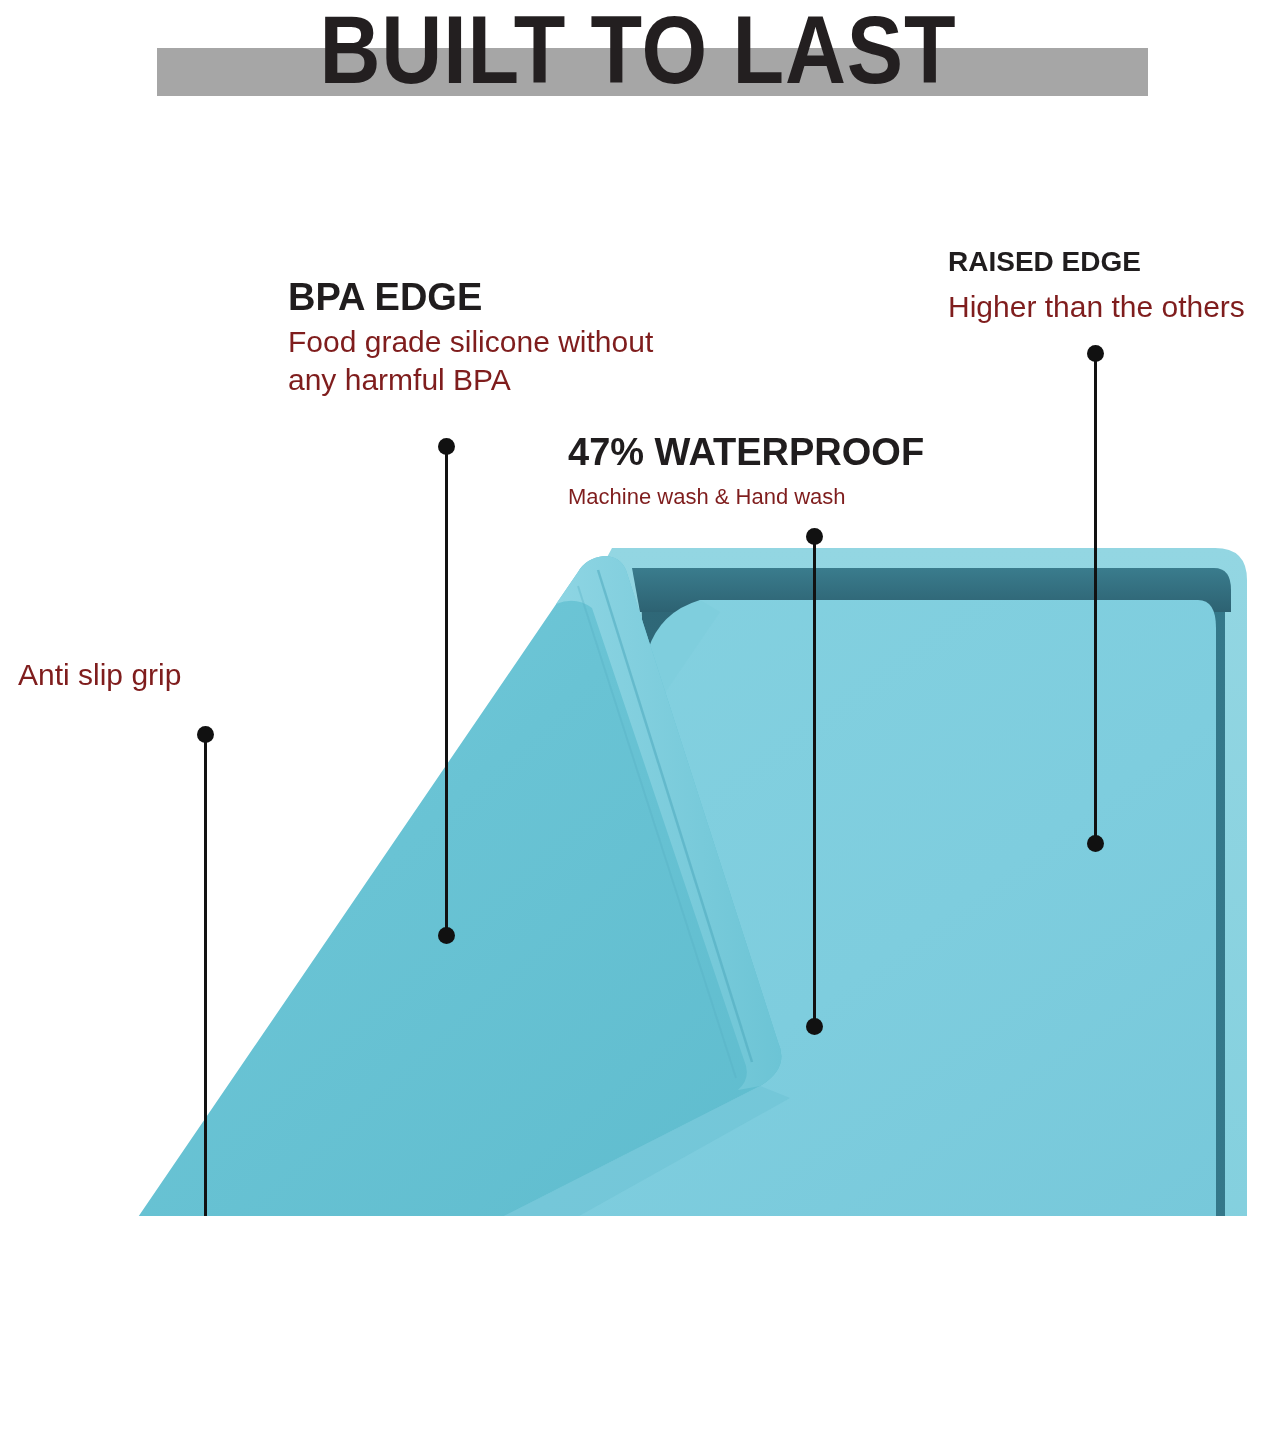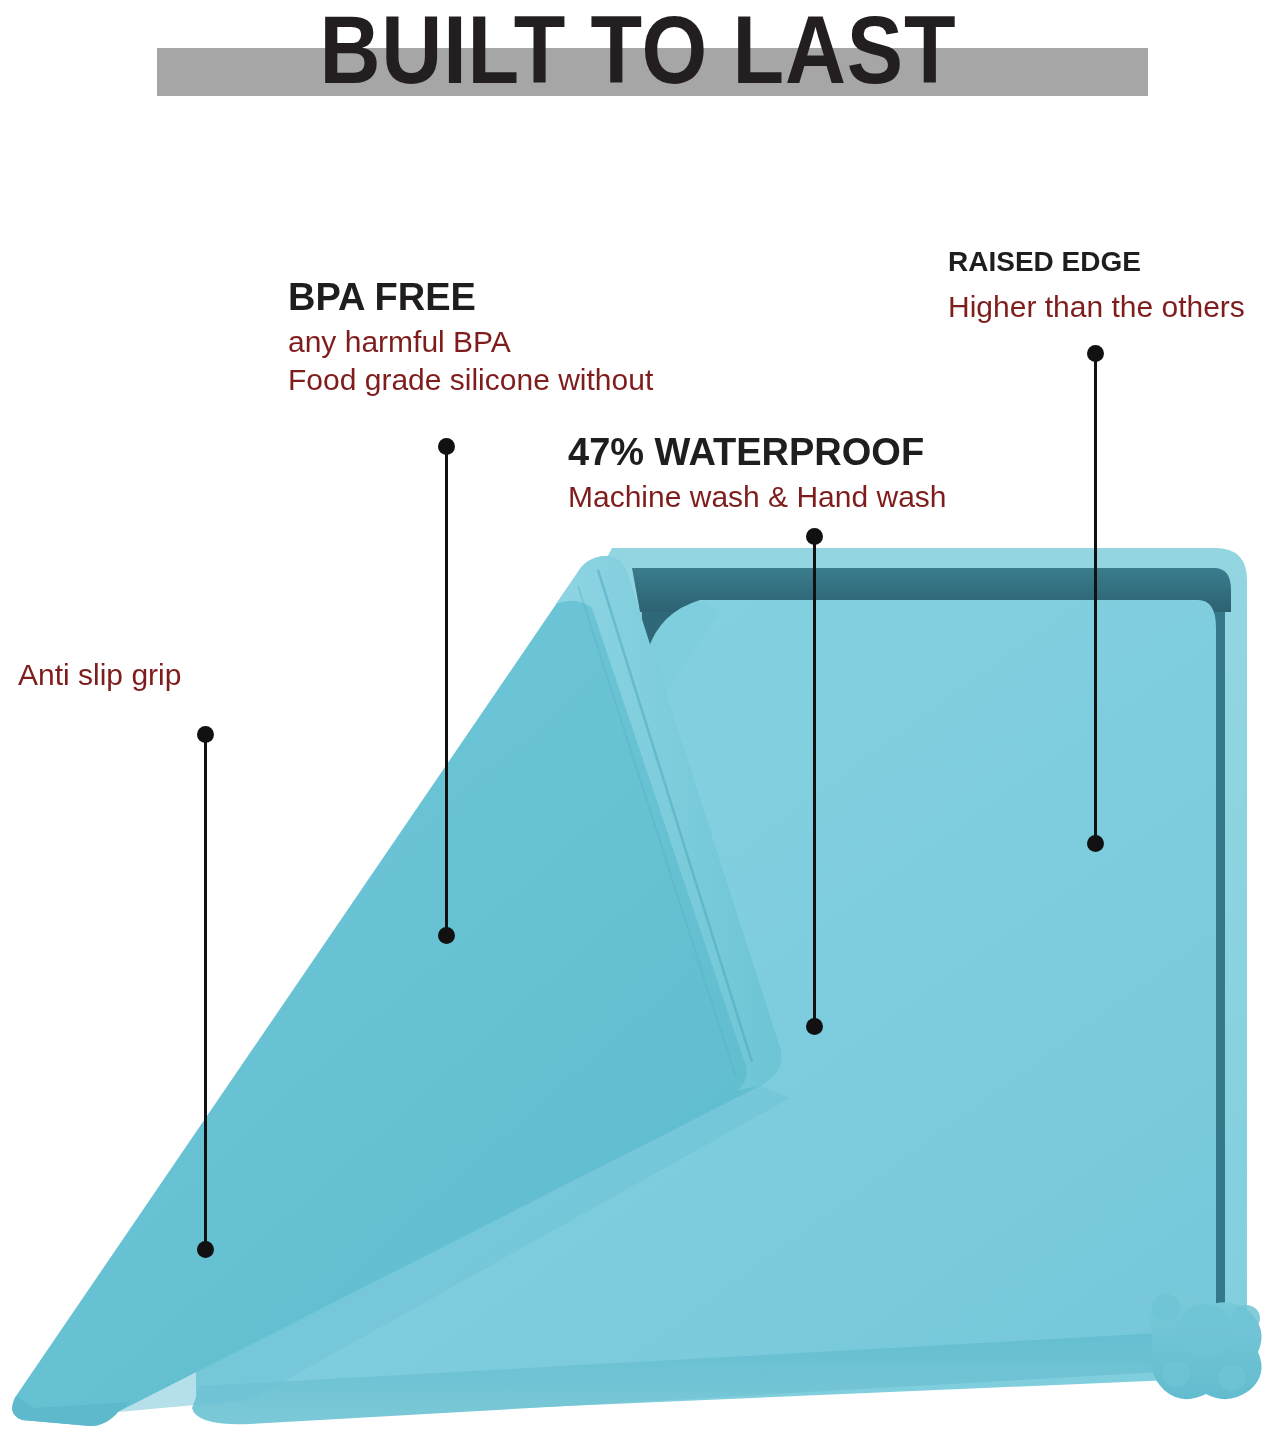--- a/index.html
+++ b/index.html
@@ -6,21 +6,21 @@
     margin: 0;
     padding: 0;
     background: #ffffff;
   }
   body {
     font-family: "Liberation Sans", sans-serif;
   }
   #page {
     position: relative;
     width: 1276px;
-    height: 1456px;
+    height: 1216px;
     background: #ffffff;
     overflow: hidden;
   }
 
   
   .header-band {
     position: absolute;
     left: 157px;
     top: 48px;
     width: 991px;
@@ -76,21 +76,21 @@
   #callout-stays .c-sub { font-size: 30px; line-height: 38px; margin-top: 16px; }
 
   
   #callout-bpa { left: 288px; top: 275px; }
   #callout-bpa .c-title { font-size: 38px; line-height: 44px; }
   #callout-bpa .c-sub { font-size: 30px; line-height: 38px; margin-top: 4px; }
 
   
   #callout-waterproof { left: 568px; top: 430px; }
   #callout-waterproof .c-title { font-size: 38px; line-height: 44px; }
-  #callout-waterproof .c-sub { font-size: 30px; line-height: 38px; margin-top: 4px; }
+  #callout-waterproof .c-sub { font-size: 22px; line-height: 38px; margin-top: 4px; }
 
   
   #callout-raised { left: 948px; top: 240px; }
   #callout-raised .c-title { font-size: 28px; line-height: 44px; }
   #callout-raised .c-sub { font-size: 30px; line-height: 38px; margin-top: 4px; }
 
   
   .leader {
     position: absolute;
     width: 3px;
@@ -242,24 +242,24 @@
   <div class="callout" id="callout-stays">
     <div class="c-sub">
       <div>Anti slip grip</div>
     </div>
   </div>
   <div class="leader-dot" style="left:197px; top:726px;"></div>
   <div class="leader" style="left:204px; top:734px; height:515px;"></div>
   <div class="leader-dot" style="left:197px; top:1241px;"></div>
 
   <div class="callout" id="callout-bpa">
-    <div class="c-title">BPA FREE</div>
-    <div class="c-sub">
+    <div class="c-title">BPA EDGE</div>
+    <div class="c-sub">
+      <div>Food grade silicone without</div>
       <div>any harmful BPA</div>
-      <div>Food grade silicone without</div>
     </div>
   </div>
   <div class="leader-dot" style="left:438px; top:438px;"></div>
   <div class="leader" style="left:445px; top:446px; height:489px;"></div>
   <div class="leader-dot" style="left:438px; top:927px;"></div>
 
   <div class="callout" id="callout-waterproof">
     <div class="c-title">47% WATERPROOF</div>
     <div class="c-sub">
       <div>Machine wash &amp; Hand wash</div>

